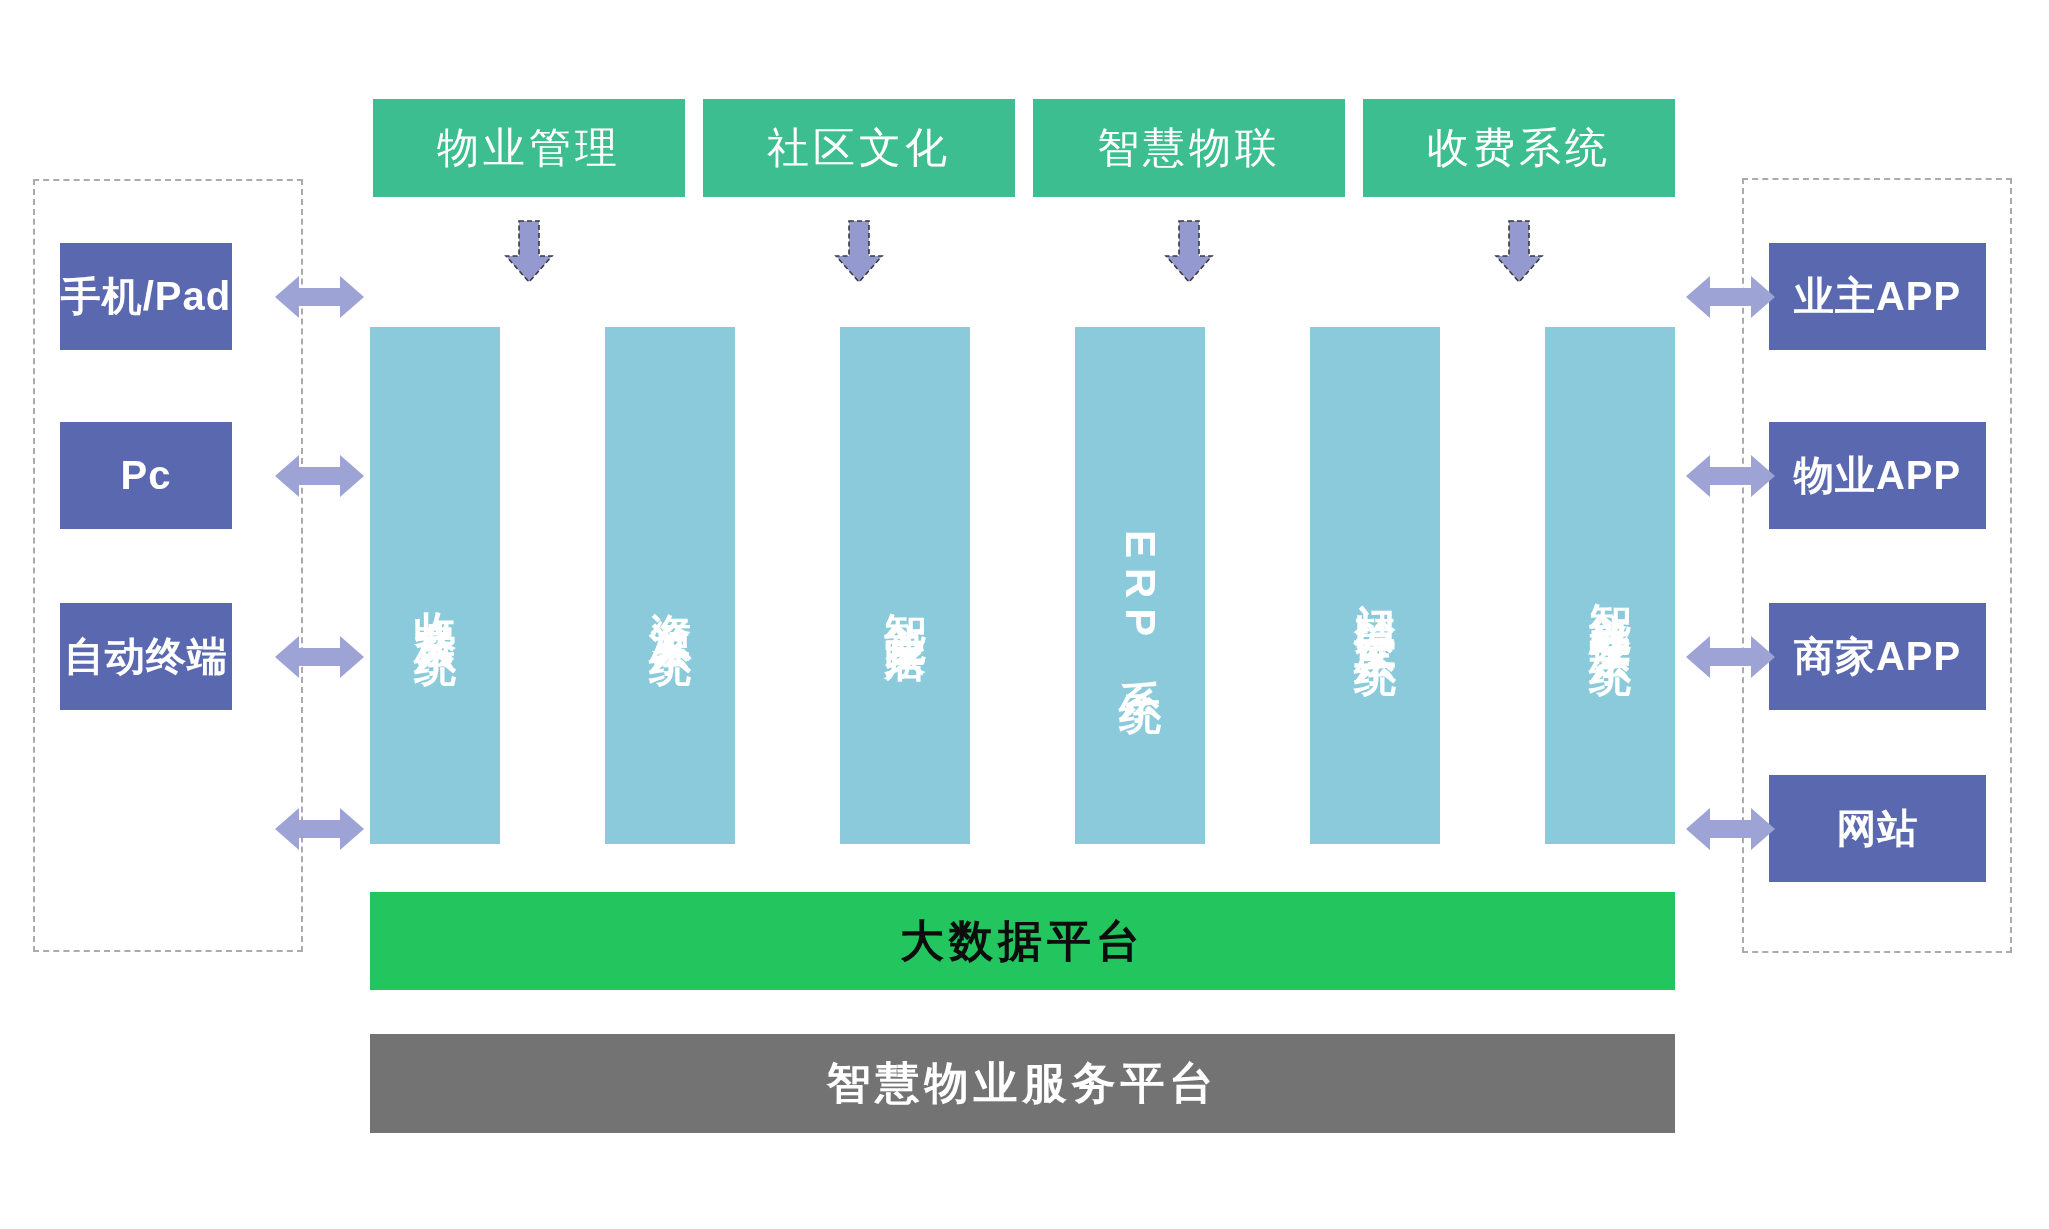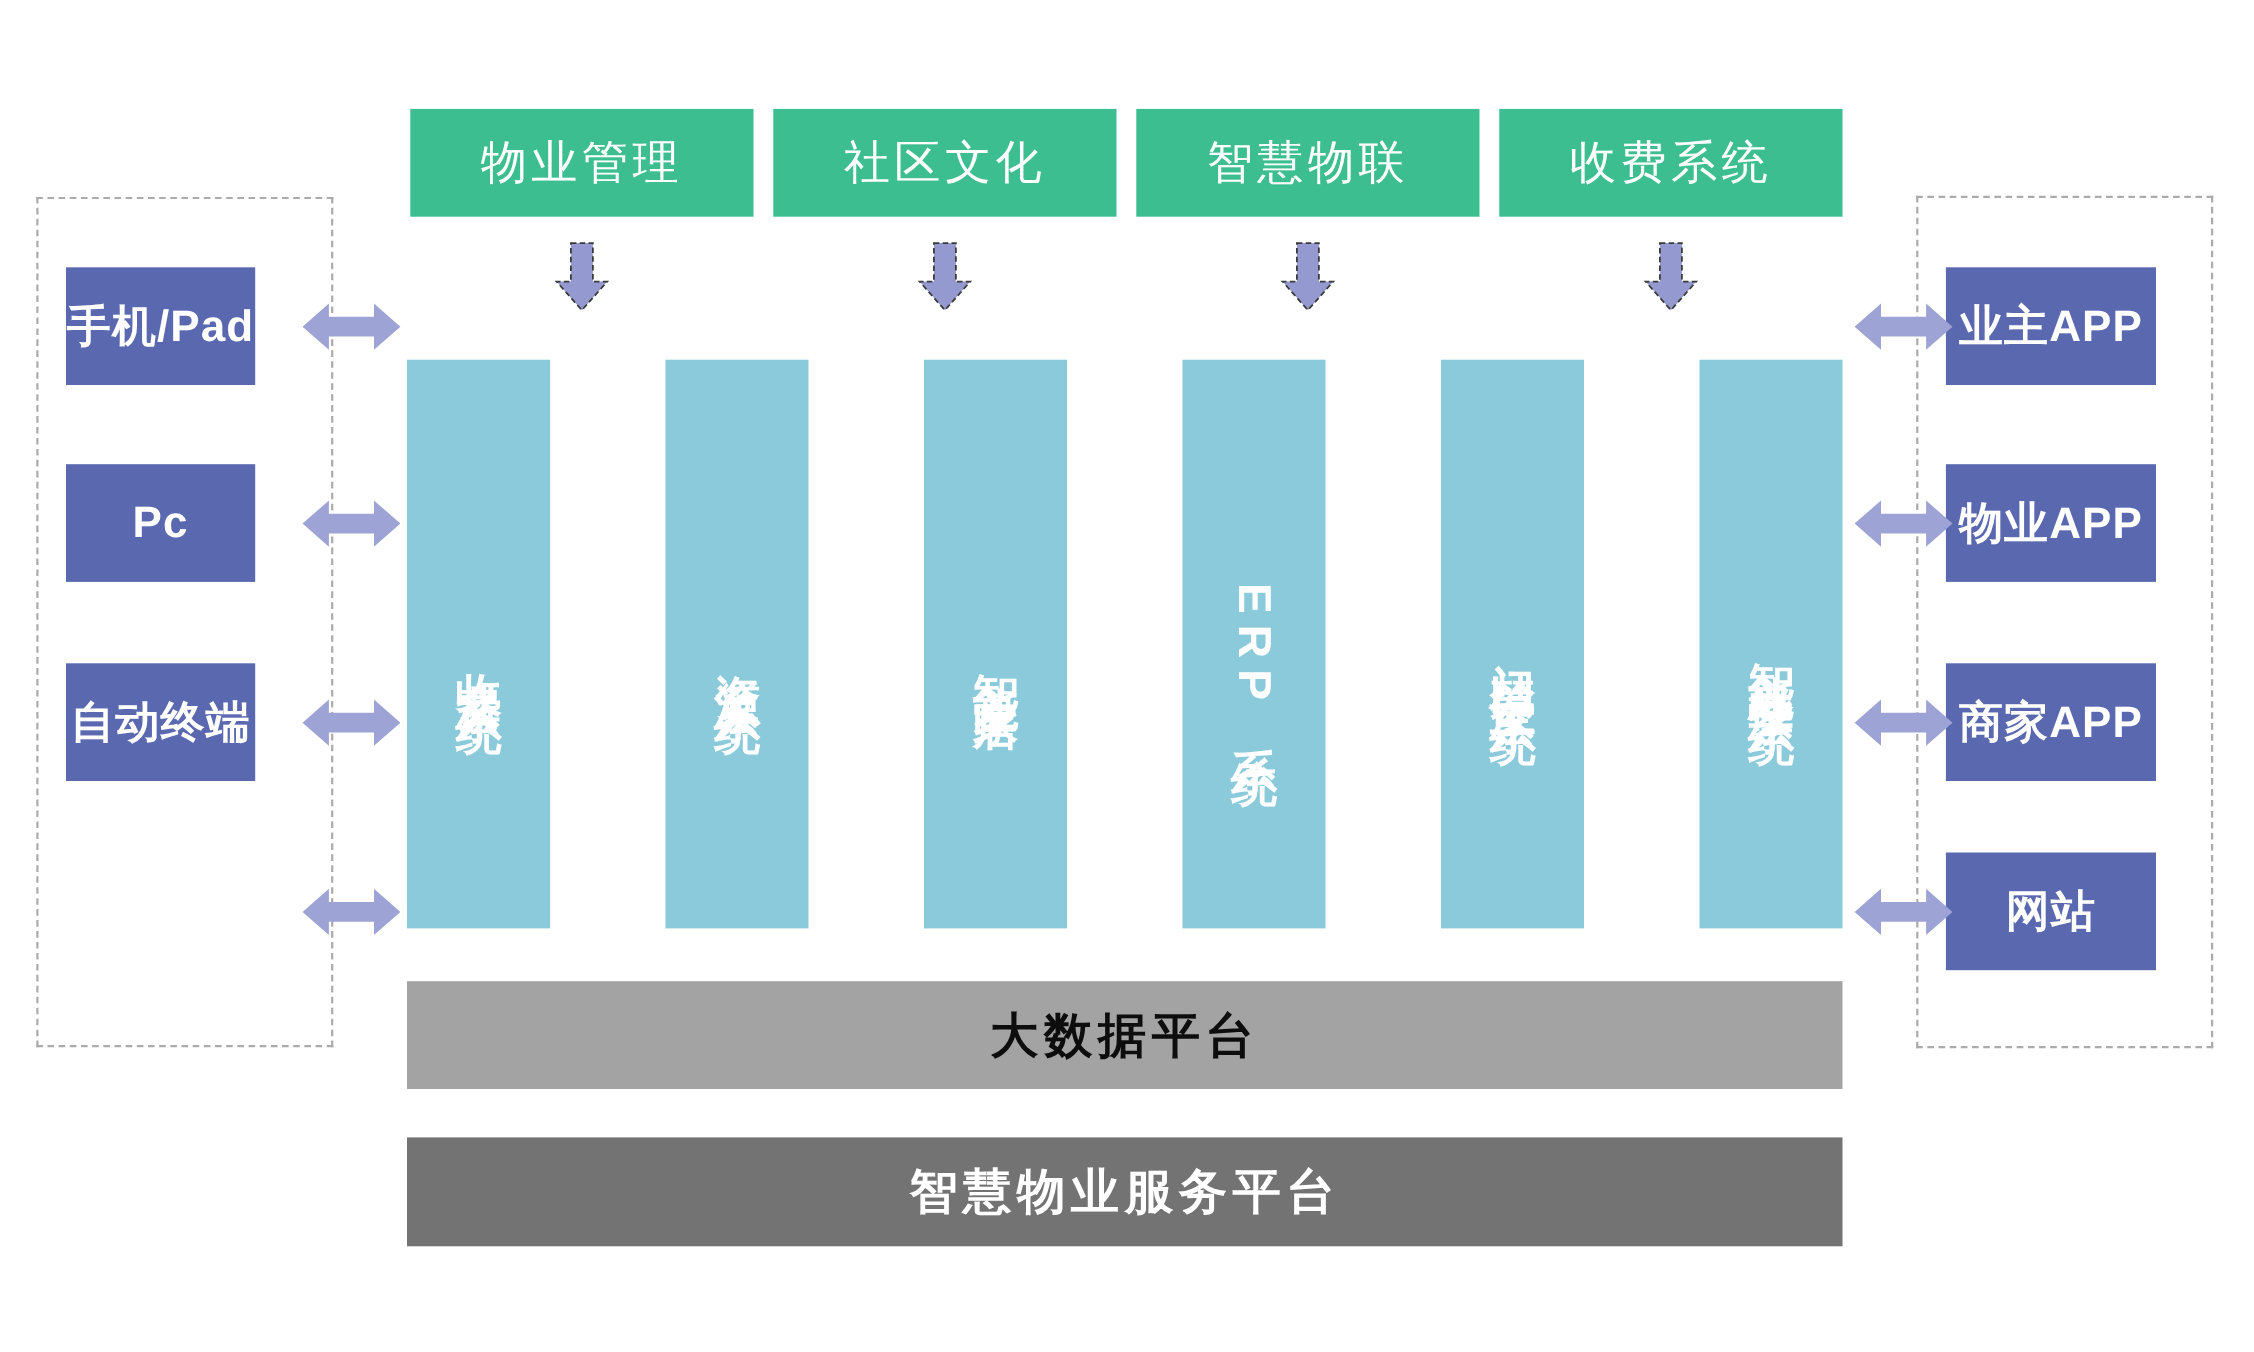--- a/index.html
+++ b/index.html
@@ -21,21 +21,21 @@
   .panel{position:absolute;border:2px dashed #ABABAB;}
   .panel-left{left:33px;top:179px;width:266px;height:769px}
   .panel-right{left:1742px;top:178px;width:266px;height:771px}
   
   .pbox{
     position:absolute;width:172px;height:107px;background:#5A69AF;color:#fff;
     display:flex;align-items:center;justify-content:center;
     font-size:40px;font-weight:bold;letter-spacing:1px;
   }
   .lb{left:60px}
-  .rb{left:1769px;width:191px}
+  .rb{left:1769px;width:217px}
   .y0{top:243px}.y1{top:422px}.y2{top:603px}.y3{top:775px}
   
   .harrow{position:absolute;width:91px;height:46px}
   .la{left:274px}.ra{left:1685px}
   .ay0{top:274px}.ay1{top:453px}.ay2{top:634px}.ay3{top:806px}
   
   .col{
     position:absolute;top:327px;width:130px;height:517px;background:#8ACADA;
     display:flex;align-items:center;justify-content:center;
   }
@@ -43,21 +43,21 @@
     writing-mode:vertical-rl;text-orientation:mixed;color:#fff;
     font-size:42px;font-weight:bold;letter-spacing:10px;margin-top:26px;
   }
   .c0{left:370px}.c1{left:605px}.c2{left:840px}.c3{left:1075px}.c4{left:1310px}.c5{left:1545px}
   
   .bar{
     position:absolute;left:370px;width:1305px;
     display:flex;align-items:center;justify-content:center;
     font-weight:bold;font-size:44px;letter-spacing:5px;
   }
-  .bar-gray{top:892px;height:98px;background:#a3a3a3;color:#0d0d0d}
+  .bar-gray{top:892px;height:98px;background:#22c55e;color:#0d0d0d}
   .bar-purple{top:1034px;height:99px;background:#737373;color:#ffffff}
 </style>
 </head>
 <body>
 
 <div class="canvas">
 
   <div class="gbox g0">
     <span>物业管理</span>
   </div>

